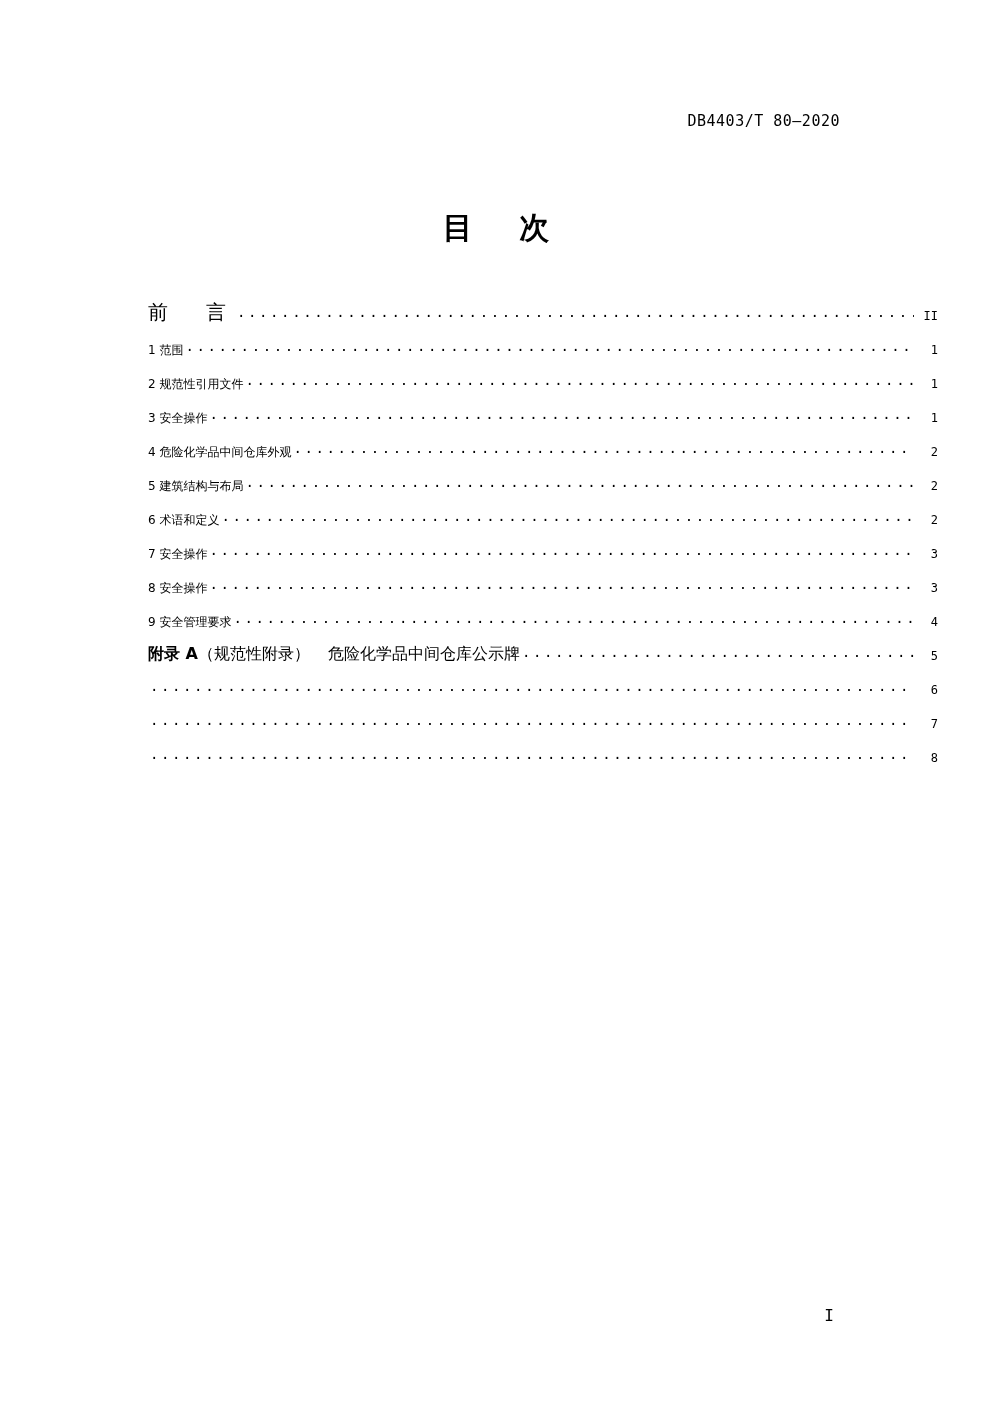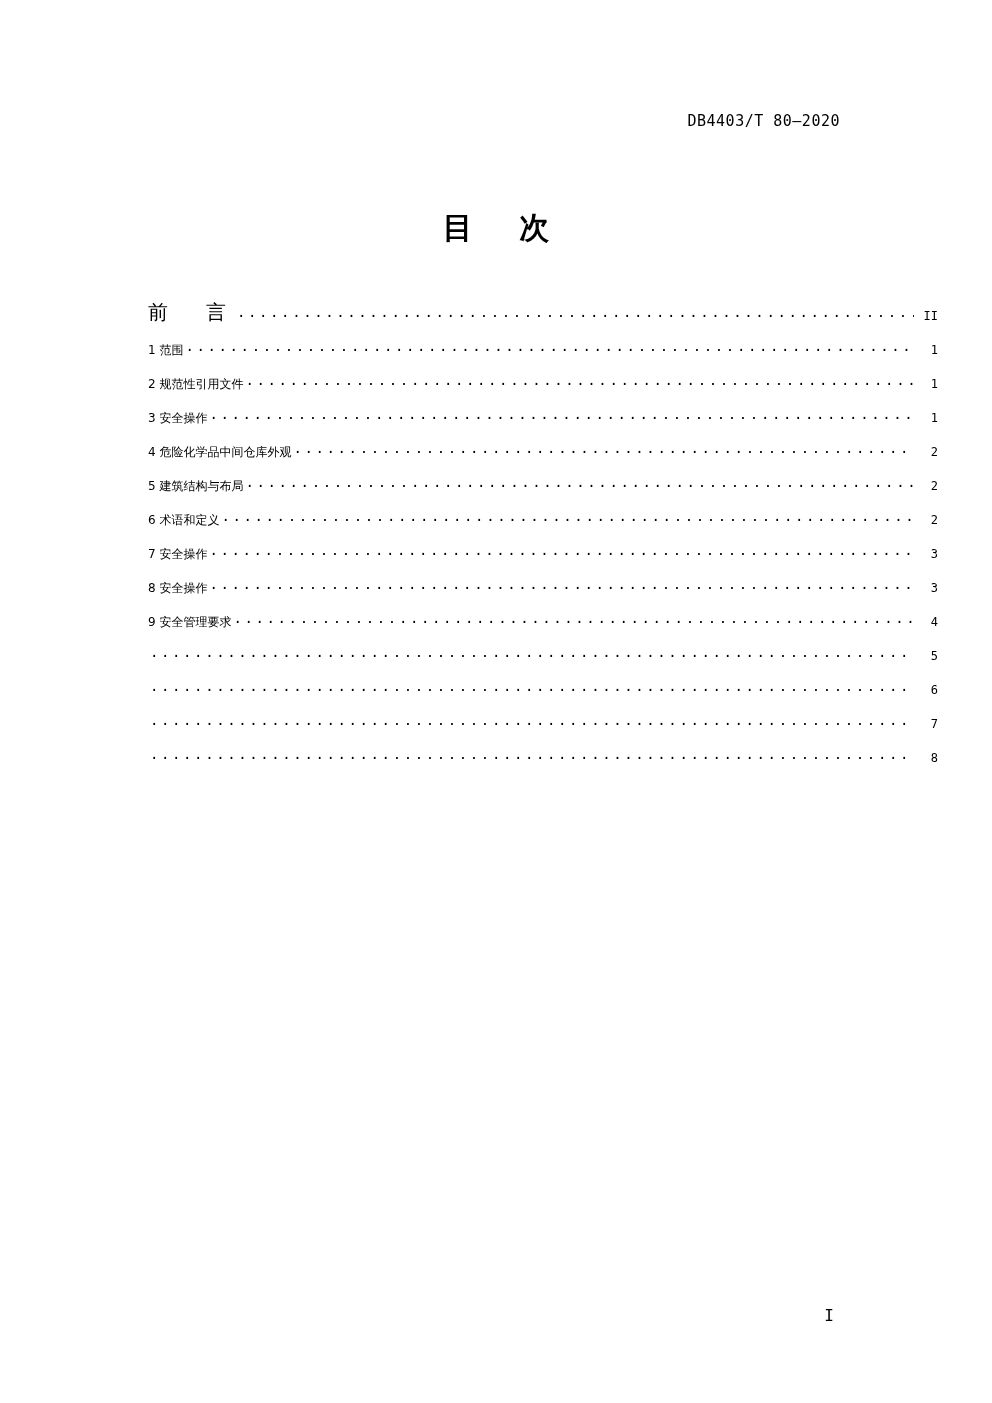--- a/index.html
+++ b/index.html
@@ -165,20 +165,21 @@
         <span class="label"><span class="num">8 </span><span>安全操作</span></span>
         <span class="dots">........................................................................................................................................................................................................</span>
         <span class="pageno">3</span>
       </div>
       <div class="toc-row">
         <span class="label"><span class="num">9 </span><span>安全管理要求</span></span>
         <span class="dots">........................................................................................................................................................................................................</span>
         <span class="pageno">4</span>
       </div>
       <div class="toc-row annex">
+        <span class="label"><span class="annex-label-tag">附录 A</span><span class="annex-kind">（规范性附录）</span><span class="annex-title">危险化学品中间仓库公示牌</span></span>
         <span class="dots">........................................................................................................................................................................................................</span>
         <span class="pageno">5</span>
       </div>
       <div class="toc-row annex">
         <span class="dots">........................................................................................................................................................................................................</span>
         <span class="pageno">6</span>
       </div>
       <div class="toc-row annex">
         <span class="dots">........................................................................................................................................................................................................</span>
         <span class="pageno">7</span>

